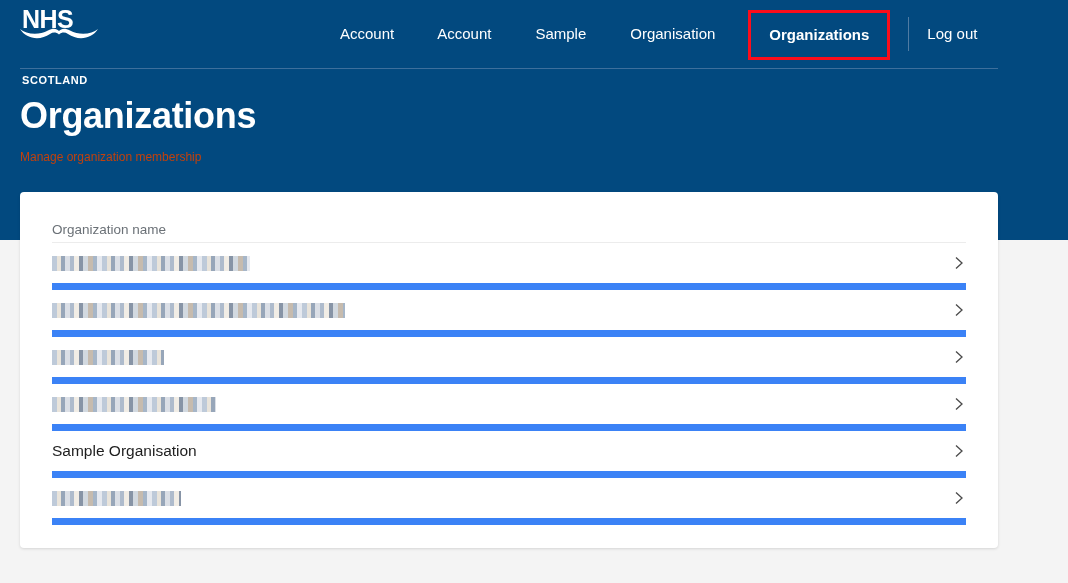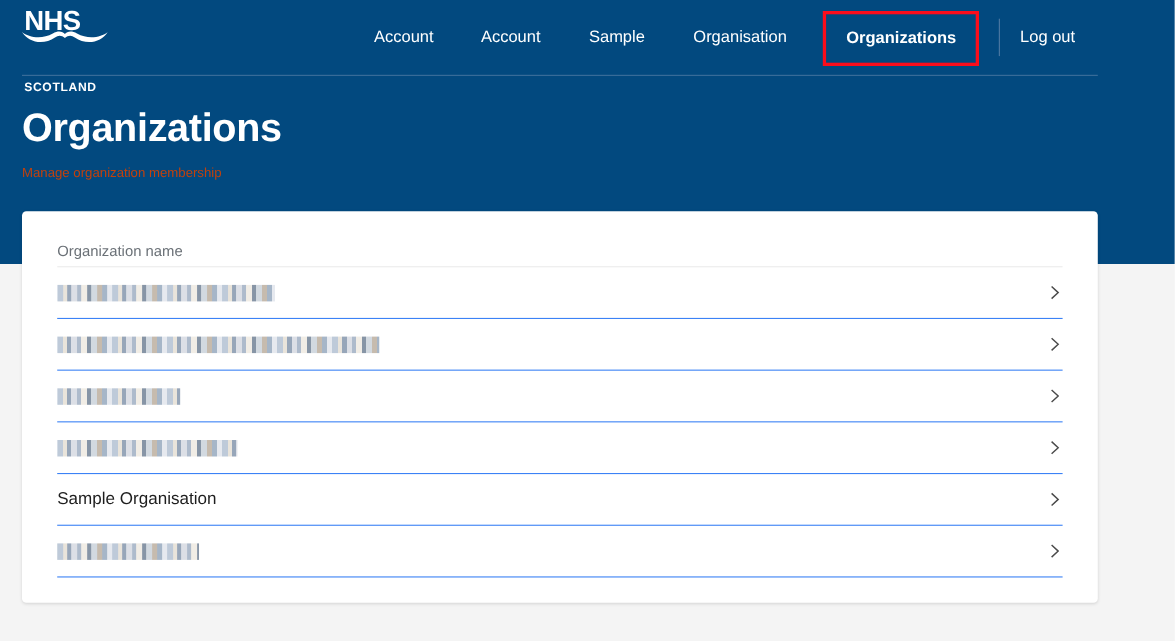--- a/index.html
+++ b/index.html
@@ -175,21 +175,21 @@
   .rows {
     position: absolute;
     left: 32px;
     top: 51px;
     width: 914px;
   }
 
   .row {
     position: relative;
     height: 47px;
-    border-bottom: 1px solid #3b82f6;
+    border-bottom: 7px solid #3b82f6;
     display: flex;
     align-items: center;
     cursor: pointer;
   }
 
   .row-name {
     font-size: 15.5px;
     color: #1e1e1e;
     line-height: 20px;
     white-space: nowrap;

